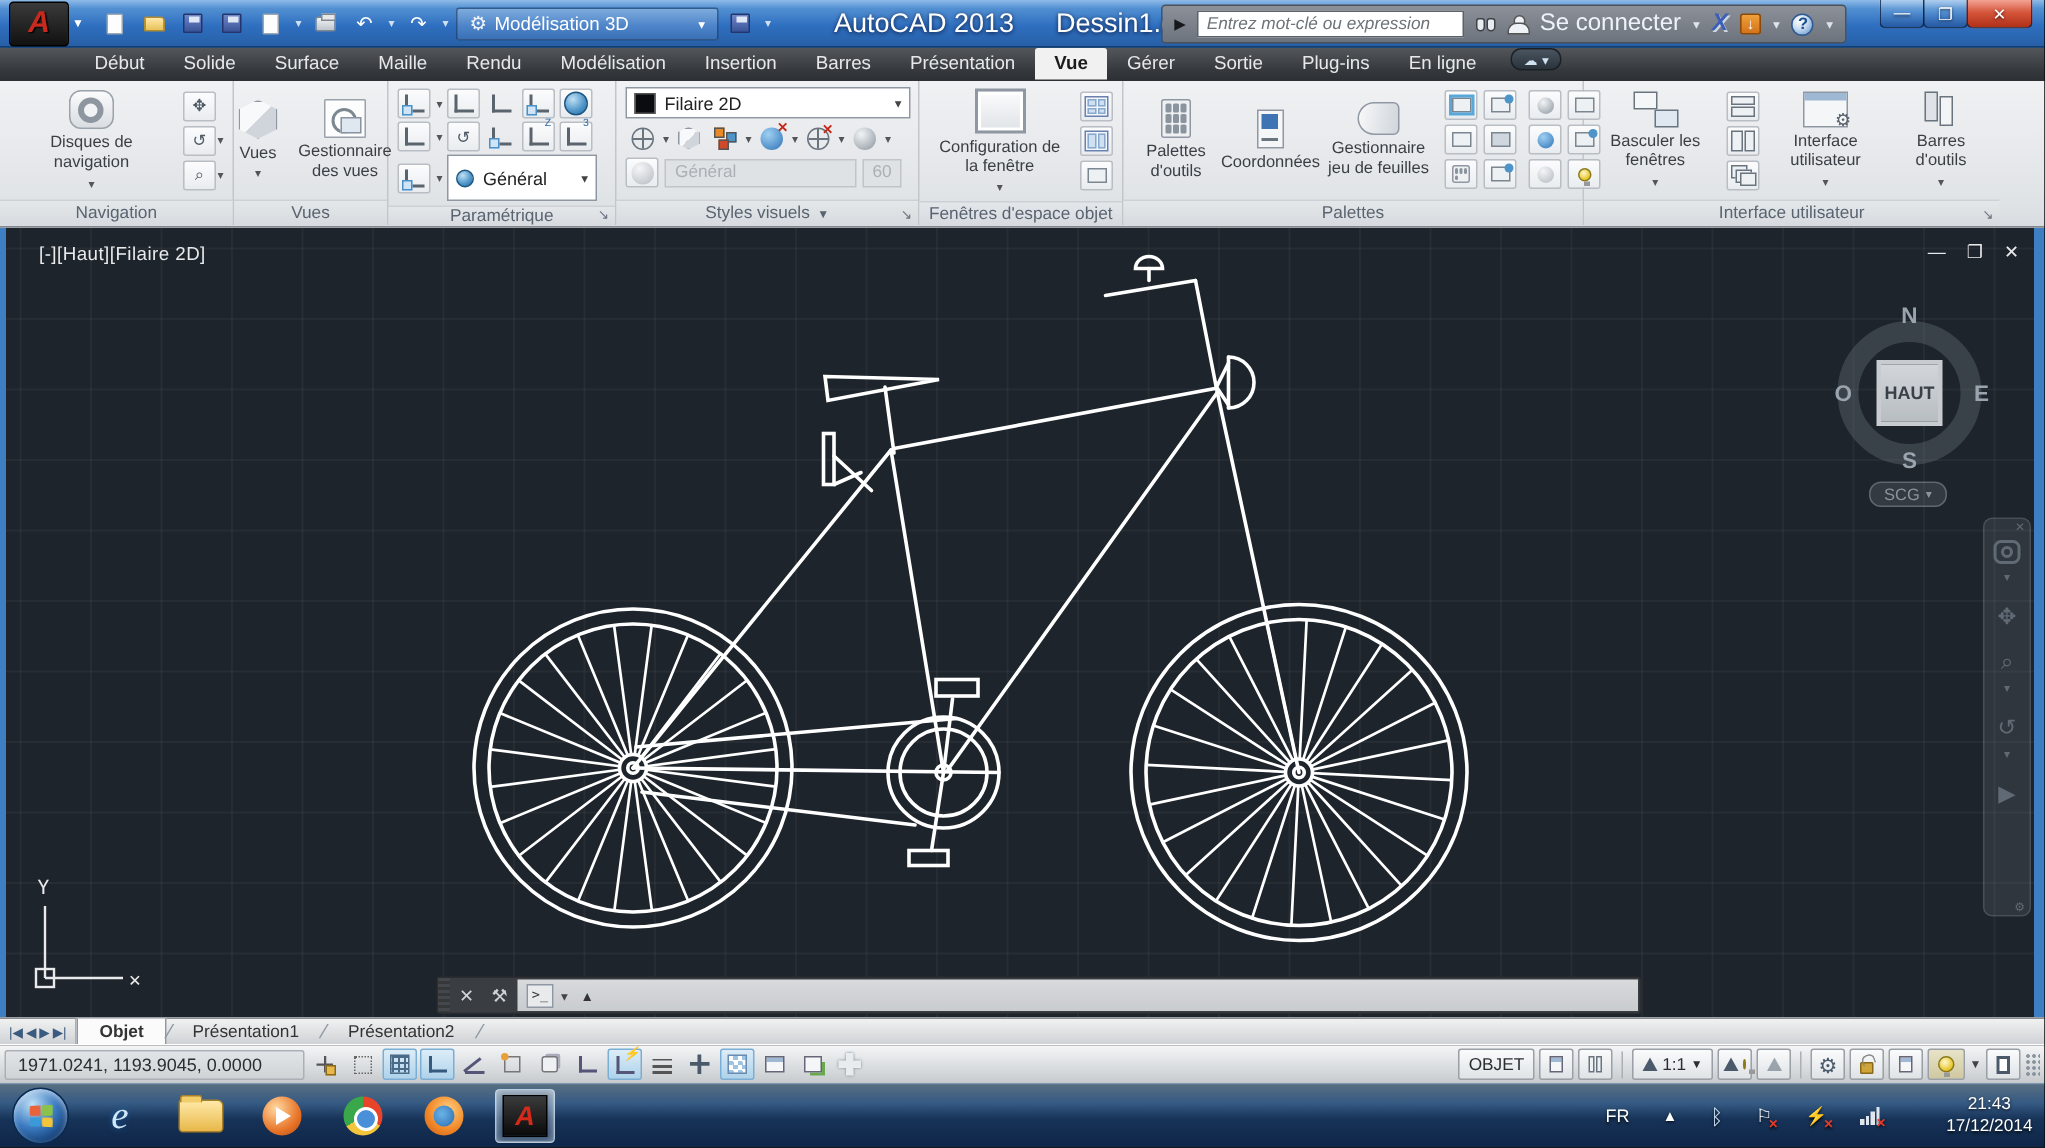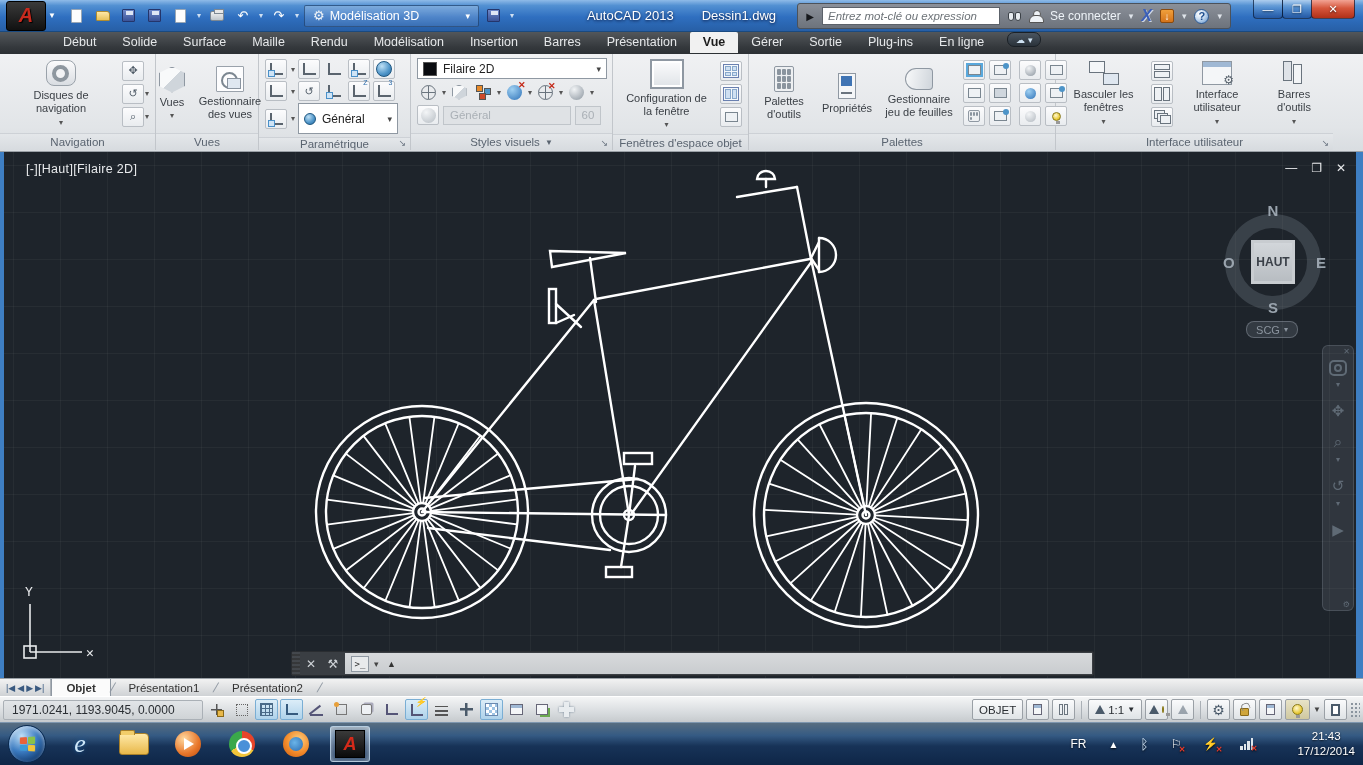--- a/index.html
+++ b/index.html
@@ -16,31 +16,31 @@
   .mini-folder{width:14px;height:10px;background:linear-gradient(#ffe9a8,#e8c25a);border:1px solid #b08c30;border-radius:1px 3px 1px 1px}
   .mini-floppy{width:13px;height:13px;background:linear-gradient(#6f87c8,#3a5398);border:1px solid #24356b;border-radius:1px;position:relative}
   .mini-floppy::after{content:"";position:absolute;left:3px;top:1px;width:7px;height:4px;background:#dfe6f5}
   .mini-print{width:14px;height:10px;background:linear-gradient(#f2f2f2,#bfc6cd);border:1px solid #7d8893;border-radius:2px;position:relative}
   .mini-print::before{content:"";position:absolute;left:3px;top:-3px;width:8px;height:3px;background:#e8e8e8;border:1px solid #7d8893}
   .arrowglyph{color:#f2f6fb;font-size:14px;line-height:1}
   .qsep{color:#cfe0f2;font-size:8px;margin:0 1px}
   .ws-select{display:flex;align-items:center;gap:5px;height:22px;padding:0 8px;background:linear-gradient(rgba(255,255,255,.25),rgba(255,255,255,.08));border:1px solid rgba(20,50,90,.6);border-radius:2px;color:#fff;font-size:12.5px;min-width:175px}
   .gear-glyph{font-size:13px;color:#f0f4f8}
   .ws-caret{margin-left:auto;font-size:9px}
-  .title-text{position:absolute;left:50%;transform:translateX(-50%);display:flex;gap:28px;color:#fff;font-size:13px;text-shadow:0 1px 3px rgba(0,0,30,.8);white-space:nowrap}
+  .title-text{position:absolute;left:50%;transform:translateX(-50%);display:flex;gap:28px;color:#fff;font-size:18px;text-shadow:0 1px 3px rgba(0,0,30,.8);white-space:nowrap}
   .infocenter{position:absolute;right:132px;top:3px;height:26px;display:flex;align-items:center;gap:8px;background:linear-gradient(#8b9099,#6d737c);border:1px solid #4c525a;border-radius:3px;padding:0 8px}
   .ic-play{color:#16181c;font-size:10px}
   .ic-search{width:178px;height:18px;font-size:11.5px;font-style:italic;color:#555;border:1px solid #5c626a;padding:0 5px;background:#fff}
   .ic-search::placeholder{color:#6d7378;font-style:italic}
   .binocs{display:flex;gap:1px}
   .binocs i{width:6px;height:9px;background:#e8ecf0;border:1px solid #3c4248;border-radius:2px 2px 3px 3px}
   .person{width:13px;height:13px;position:relative}
   .person::before{content:"";position:absolute;left:3.5px;top:0;width:6px;height:6px;border-radius:50%;background:#eef2f6;border:1px solid #555}
   .person::after{content:"";position:absolute;left:0;bottom:0;width:13px;height:6px;border-radius:6px 6px 0 0;background:#eef2f6;border:1px solid #555}
-  .signin{color:#eef3f8;font-size:12px}
+  .signin{color:#eef3f8;font-size:16px}
   .ic-caret{color:#dfe4ea;font-size:9px}
   .x-logo{color:#3b5fb8;font-weight:bold;font-style:italic;font-size:16px;text-shadow:1px 1px 0 #cdd5e2}
   .dl-badge{width:14px;height:14px;background:linear-gradient(#f0a03c,#d4731a);border:1px solid #8a4a0e;border-radius:2px;color:#fff;font-size:10px;display:flex;align-items:center;justify-content:center}
   .help-q{width:15px;height:15px;border-radius:50%;background:radial-gradient(circle at 35% 30%,#fff,#cfe0f2 40%,#5b8fc9);border:1px solid #2d5a94;color:#1d4e8f;font-size:11px;font-weight:bold;display:flex;align-items:center;justify-content:center}
   .win-controls{position:absolute;right:8px;top:0;display:flex}
   .win-btn{width:30px;height:19px;display:flex;align-items:center;justify-content:center;color:#fff;font-size:11px;background:linear-gradient(rgba(255,255,255,.28),rgba(255,255,255,.05) 45%,rgba(0,0,40,.18));border:1px solid rgba(10,30,60,.75);border-top:none;border-radius:0 0 4px 4px;margin-left:-1px;text-shadow:0 1px 2px rgba(0,0,0,.7)}
   .win-btn.close{width:44px;background:linear-gradient(#f2a394,#d6563c 45%,#b03018)}
 
   
   .tabrow{height:22px;background:linear-gradient(#53575b,#34383c 70%,#2c3034);display:flex;align-items:flex-start;padding-left:50px;position:relative}
@@ -509,21 +509,21 @@
               <i></i>
               <i></i>
               <i></i>
               <i></i>
               <i></i>
             </span>
           <span>Palettes d'outils</span>
         </div>
         <div class="bigbtn" style="min-width:56px">
           <span class="icon-props"></span>
-          <span>Propriétés</span>
+          <span>Coordonnées</span>
         </div>
         <div class="bigbtn" style="min-width:76px">
           <span class="icon-sheet"></span>
           <span>Gestionnaire jeu de feuilles</span>
         </div>
         <div class="pal-grid">
           <span class="sb">
               <span class="mini-panel hl"></span>
             </span>
           <span class="sb">

